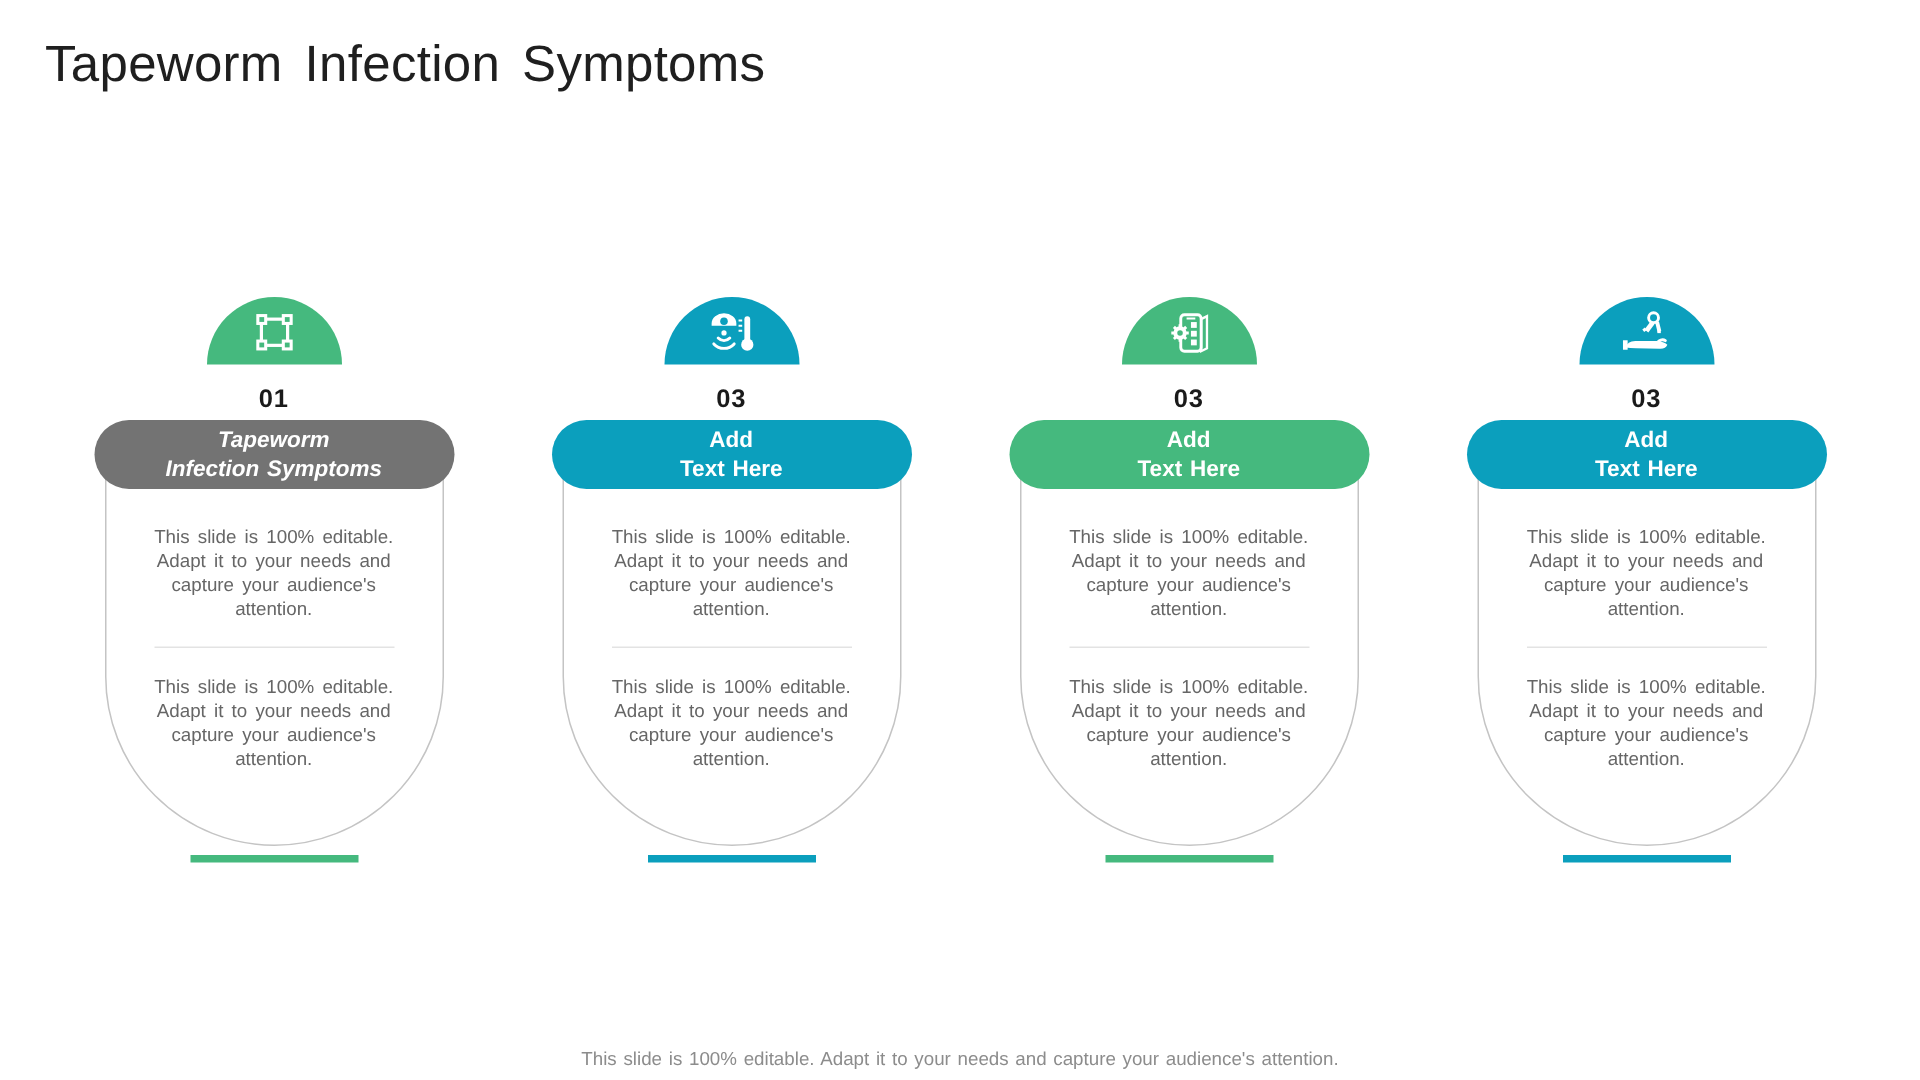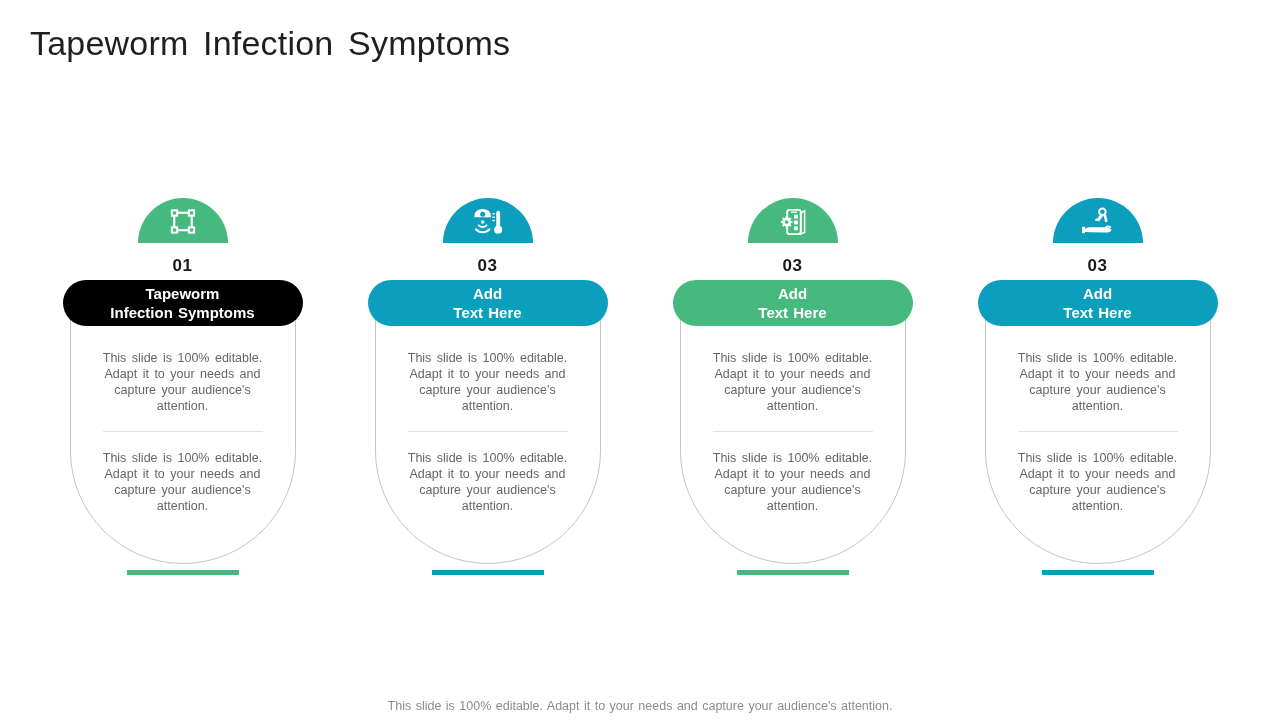--- a/index.html
+++ b/index.html
@@ -66,21 +66,21 @@
       <rect x="22" y="4.5" width="7.5" height="7.5" fill="#fff"></rect>
       <rect x="4.5" y="22" width="7.5" height="7.5" fill="#fff"></rect>
       <rect x="22" y="22" width="7.5" height="7.5" fill="#fff"></rect>
       <rect x="6.6" y="6.6" width="3.3" height="3.3" fill="#45b97e"></rect>
       <rect x="24.1" y="6.6" width="3.3" height="3.3" fill="#45b97e"></rect>
       <rect x="6.6" y="24.1" width="3.3" height="3.3" fill="#45b97e"></rect>
       <rect x="24.1" y="24.1" width="3.3" height="3.3" fill="#45b97e"></rect>
     </svg>
         </div>
     <div class="num">01</div>
-    <div class="pill" style="background: #000000;">
+    <div class="pill" style="background: #737373; font-style: italic;">
       <span>Tapeworm</span>
       <span>Infection Symptoms</span>
     </div>
     <div class="body-card">
       <p class="body-text p1">This slide is 100% editable. Adapt it to your needs and capture your audience's attention.</p>
       <div class="divider"></div>
       <p class="body-text p2">This slide is 100% editable. Adapt it to your needs and capture your audience's attention.</p>
     </div>
     <div class="bar" style="background: rgb(69, 185, 126);"></div>
   </div>

